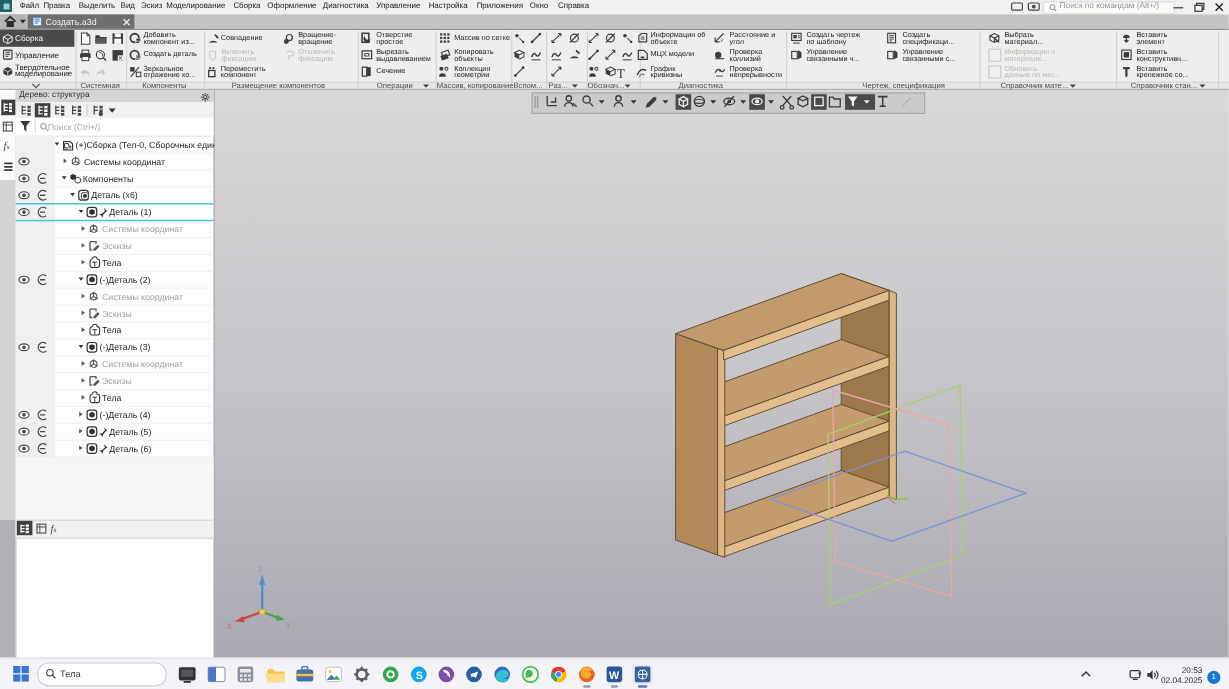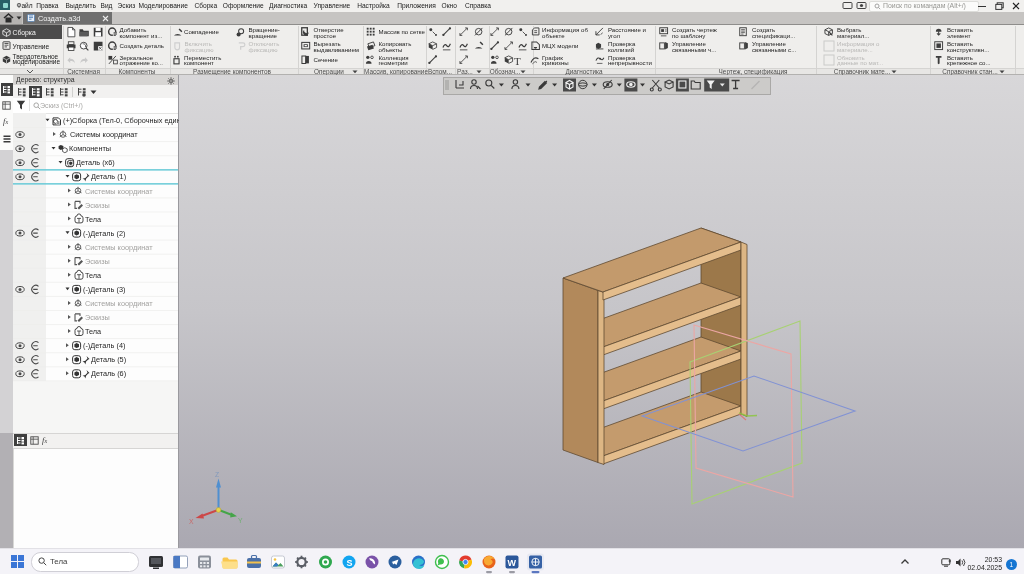--- a/index.html
+++ b/index.html
@@ -471,21 +471,21 @@
   </svg>
 <div class="abs" style="left:13px;top:97.5px;width:165px;height:15px;background:#ffffff;border-bottom:0.5px solid #e4e4e3;"></div>
 <svg style="left:16px;top:100px" width="10" height="10" viewBox="0 0 10 10">
     <path d="M0.8 0.8 h8.4 L6 5 v4.5 L4 8 V5 Z" fill="#3a3a3a"></path>
   </svg>
 <div class="abs" style="left:29px;top:99px;width:1px;height:12px;background:#e2e2e1;"></div>
 <svg style="left:33px;top:101.5px" width="8" height="8" viewBox="0 0 8 8">
     <circle cx="3.2" cy="3.2" r="2.3" fill="none" stroke="#a8a8a6" stroke-width="1"></circle>
     <line x1="5" y1="5" x2="7.2" y2="7.2" stroke="#a8a8a6" stroke-width="1"></line>
   </svg>
-<div class="t" style="left:40px;top:101.5px;font-size:7.1px;color:#a9a8a6;">Эскиз (Ctrl+/)</div>
+<div class="t" style="left:40px;top:101.5px;font-size:7.1px;color:#a9a8a6;">Поиск (Ctrl+/)</div>
 <div class="abs" style="left:13px;top:112.5px;width:33px;height:268px;background:#f0f0ef;"></div>
 <div class="abs" style="left:13px;top:380.5px;width:165px;height:52.5px;background:#f6f6f5;"></div>
 <svg style="left:0;top:0" width="1024" height="574" viewBox="0 0 1024 574">
     <defs>
 <g id="tr-eye">
         <ellipse cx="5" cy="4" rx="4.2" ry="2.9" fill="none" stroke="#4a4a4a" stroke-width="1"></ellipse>
         <circle cx="5" cy="4" r="1.5" fill="#4a4a4a"></circle>
       </g>
 <g id="tr-E">
         <path d="M7.5 1.2 a4 4 0 1 0 0 6 M2.2 4.2 h4.5" fill="none" stroke="#4a4a4a" stroke-width="1.1"></path>

